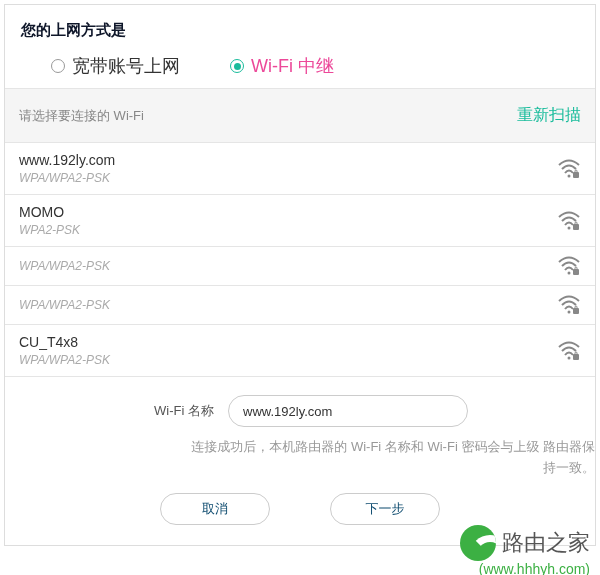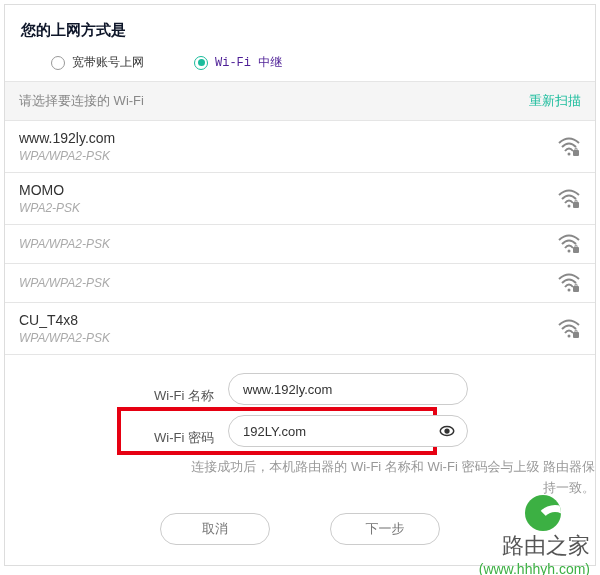--- a/index.html
+++ b/index.html
@@ -1,44 +1,44 @@
 <!DOCTYPE html>
 <html><head>
 <meta charset="utf-8">
 <style>
 * { box-sizing: border-box; margin: 0; padding: 0; }
 body { font-family: "Microsoft YaHei", sans-serif; background: #fff; width: 600px; height: 575px; overflow: hidden; position: relative; }
 .container { border: 1px solid #ddd; margin: 4px; }
 .header { padding: 16px 16px 10px; }
 .title { font-size: 15px; font-weight: bold; color: #0f172a; margin-bottom: 14px; }
 .radio-row { display: flex; gap: 50px; padding-left: 30px; }
-.radio-item { display: flex; align-items: center; gap: 7px; font-size: 12px; color: #333; cursor: pointer; }
+.radio-item { display: flex; align-items: center; gap: 7px; font-size: 18px; color: #333; cursor: pointer; }
 .radio-circle { width: 14px; height: 14px; border: 1px solid #999; border-radius: 50%; display: inline-flex; align-items: center; justify-content: center; }
 .radio-item.selected .radio-circle { border-color: #1abc9c; }
 .radio-item.selected .radio-circle::after { content: ''; width: 7px; height: 7px; background: #1abc9c; border-radius: 50%; }
-.radio-item.selected { color: #4c1d95; font-family: Liberation Mono, monospace; }
-.list-header { background: #f5f5f5; padding: 10px 14px; display: flex; justify-content: space-between; align-items: center; border-top: 1px solid #e5e5e5; }
+.radio-item.selected { color: #ec4899; }
+.list-header { background: #f5f5f5; padding: 16px 14px; display: flex; justify-content: space-between; align-items: center; border-top: 1px solid #e5e5e5; }
 .list-header-title { font-size: 13px; color: #888; }
-.refresh-link { font-size: 13px; color: #1abc9c; cursor: pointer; }
+.refresh-link { font-size: 16px; color: #1abc9c; cursor: pointer; }
 .wifi-item { padding: 9px 14px; border-top: 1px solid #e5e5e5; display: flex; justify-content: space-between; align-items: center; cursor: pointer; }
 .wifi-info .ssid { font-size: 14px; color: #333; margin-bottom: 3px; }
 .wifi-info .auth { font-size: 12px; color: #aaa; font-style: italic; }
 .signal-icon { color: #888; }
 .form-section { padding: 18px 0 8px; border-top: 1px solid #e5e5e5; }
-.form-row { display: flex; align-items: flex-end; justify-content: center; margin-bottom: 10px; gap: 14px; position: relative; }
+.form-row { display: flex; align-items: center; justify-content: center; margin-bottom: 10px; gap: 14px; position: relative; }
 .form-label { font-size: 13px; color: #555; width: 82px; text-align: right; }
 .text-input { width: 240px; height: 32px; border: 1px solid #ccc; border-radius: 16px; padding: 0 14px; font-size: 13px; color: #333; outline: none; }
 .pwd-wrap { position: relative; width: 240px; }
 .pwd-wrap .text-input { width: 100%; padding-right: 36px; }
 .eye-icon { position: absolute; right: 12px; top: 50%; transform: translateY(-50%); cursor: pointer; color: #333; }
 .highlight-box { position: absolute; border: 4px solid #e60012; left: 112px; width: 320px; height: 48px; top: -8px; pointer-events: none; }
 .hint { font-size: 13px; color: #999; text-align: right; margin: 6px 0 14px; padding-left: 184px; line-height: 1.6; }
 .button-row { display: flex; justify-content: center; gap: 60px; padding-bottom: 12px; }
-.btn { width: 110px; height: 32px; border: 1px solid #ccc; border-radius: 16px; background: #fff; font-size: 13px; color: #737373; cursor: pointer; display: flex; align-items: center; justify-content: center; }
-.watermark { position: absolute; right: 10px; bottom: 14px; display: flex; align-items: center; font-size: 22px; color: #555; z-index: 10; pointer-events: none; flex-direction: column; }
+.btn { width: 110px; height: 32px; border: 1px solid #ccc; border-radius: 16px; background: #fff; font-size: 13px; color: #0c4a6e; cursor: pointer; display: flex; align-items: center; justify-content: center; }
+.watermark { position: absolute; right: 10px; bottom: 14px; display: flex; align-items: center; font-size: 22px; color: #555; z-index: 10; pointer-events: none; }
 .watermark .logo { width: 36px; height: 36px; background: #3cb043; border-radius: 50%; margin-right: 6px; position: relative; overflow: hidden; }
 .watermark .logo::after { content: ''; position: absolute; width: 26px; height: 26px; border: 7px solid #fff; border-radius: 50%; left: 10px; top: 10px; border-left-color: transparent; border-bottom-color: transparent; }
 .watermark .url { position: absolute; right: 0; bottom: -16px; font-size: 14px; color: #3cb043; }
 svg { display: block; }
 </style>
 </head>
 <body>
 
 <div class="container">
   <div class="header">
@@ -139,33 +139,20 @@
           </svg>
         </div>
       </div>
     </div>
 
   <div class="form-section">
     <div class="form-row">
       <span class="form-label">Wi-Fi 名称</span>
       <input class="text-input" value="www.192ly.com" style="">
     </div>
-    <div class="form-row" style="position:relative;">
-      <div class="highlight-box"></div>
-      <span class="form-label">Wi-Fi 密码</span>
-      <div class="pwd-wrap">
-        <input class="text-input" value="192LY.com" style="">
-        <span class="eye-icon">
-          <svg width="18" height="18" viewBox="0 0 24 24" fill="none" stroke="currentColor" stroke-width="2">
-              <ellipse cx="12" cy="12" rx="9" ry="6"></ellipse>
-              <circle cx="12" cy="12" r="2.5" fill="currentColor"></circle>
-            </svg>
-        </span>
-      </div>
-    </div>
     <div class="hint">连接成功后，本机路由器的 Wi-Fi 名称和 Wi-Fi 密码会与上级
 路由器保持一致。</div>
     <div class="button-row">
       <div class="btn">取消</div>
       <div class="btn">下一步</div>
     </div>
   </div>
 </div>
 
 <div class="watermark">

